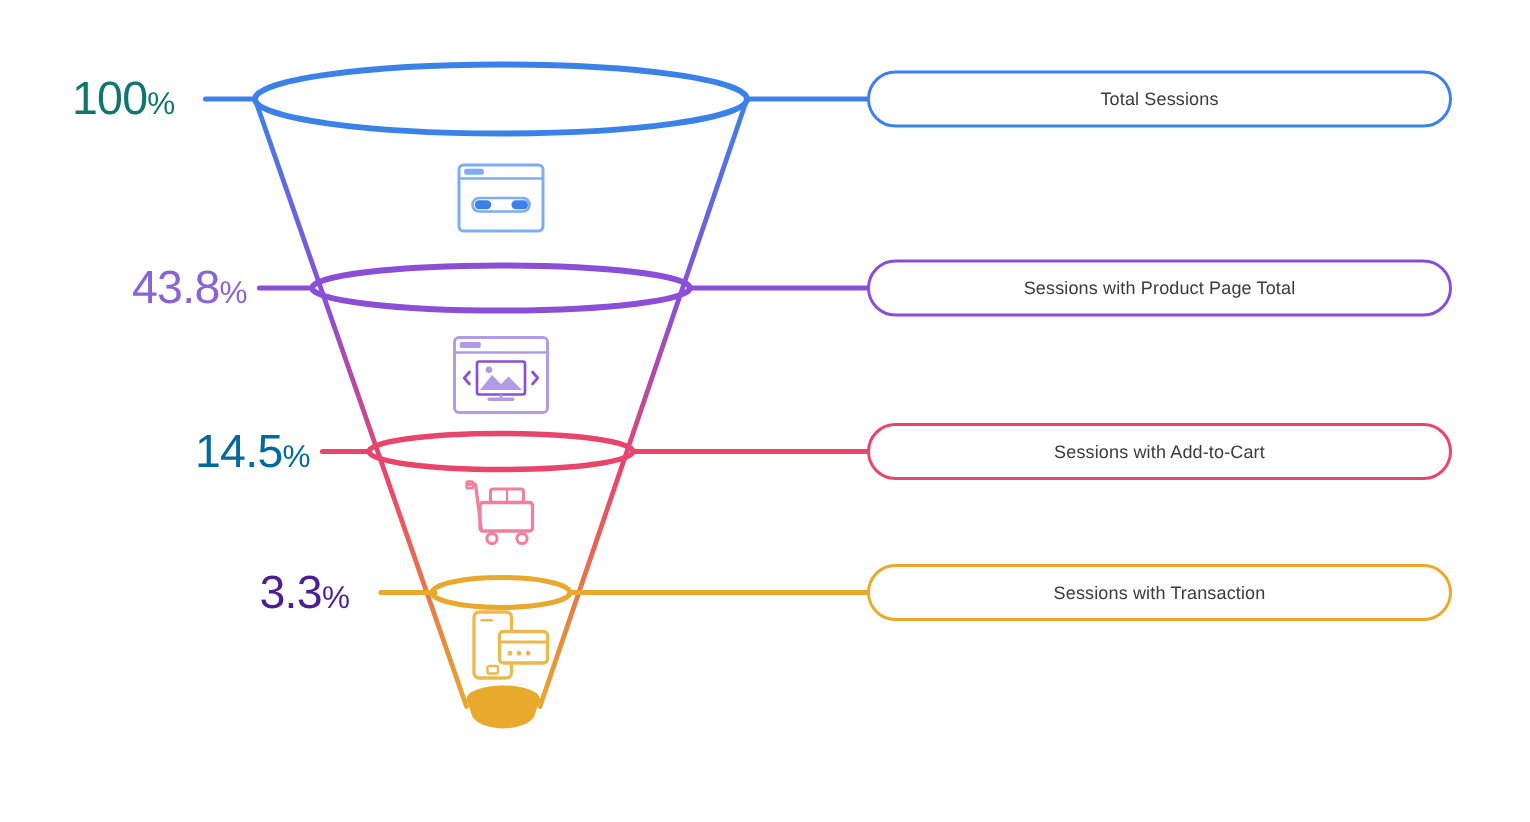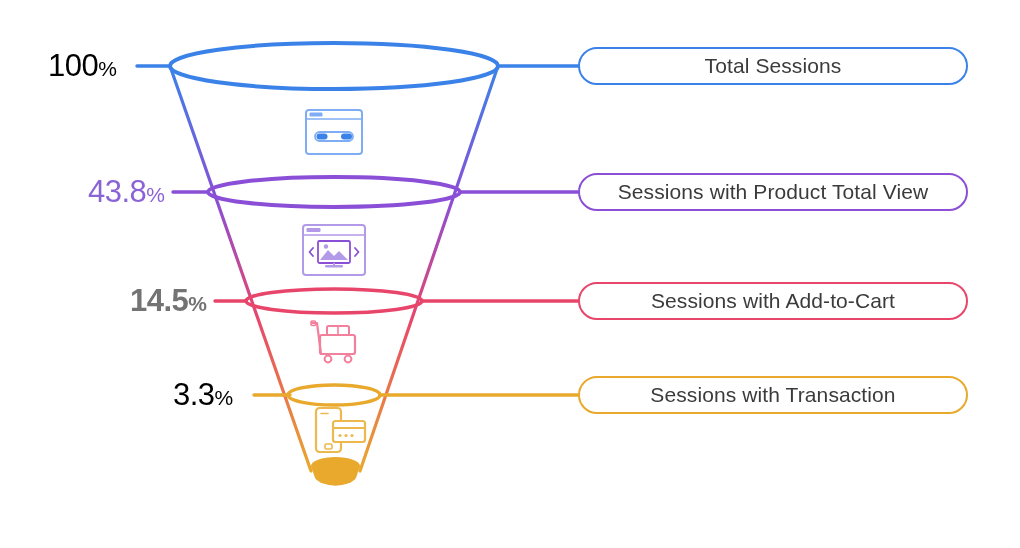--- a/index.html
+++ b/index.html
@@ -35,21 +35,21 @@
     position: absolute;
     box-sizing: border-box;
     height: 38px;
     border-radius: 19px;
     border: 2.4px solid #888;
     background: #ffffff;
     display: flex;
     align-items: center;
     justify-content: center;
     color: #3b3b3b;
-    font-size: 21px;
+    font-size: 12px;
     font-family: "Liberation Sans", sans-serif;
     letter-spacing: 0.1px;
   }
 </style>
 </head>
 <body>
 
 <svg id="funnel-chart" viewBox="0 0 1020 548">
   <defs>
     <linearGradient id="gradLeft" x1="0" y1="0" x2="0" y2="1">
@@ -137,42 +137,42 @@
     <line x1="5" y1="5.5" x2="12" y2="5.5" stroke="#edb94e" stroke-width="1.6" stroke-linecap="round"></line>
     <rect x="9" y="36" width="7" height="5" rx="1.2" fill="none" stroke="#edb94e" stroke-width="1.6"></rect>
     <rect x="17" y="13" width="32" height="21" rx="2.5" fill="#ffffff" stroke="#edb94e" stroke-width="2.2"></rect>
     <line x1="17" y1="20" x2="49" y2="20" stroke="#edb94e" stroke-width="2"></line>
     <circle cx="24" cy="27.5" r="1.6" fill="#edb94e"></circle>
     <circle cx="30" cy="27.5" r="1.6" fill="#edb94e"></circle>
     <circle cx="36" cy="27.5" r="1.6" fill="#edb94e"></circle>
   </g>
 </svg>
 
-<div class="pct-label" style="left:48px; top:48px; color:#000000;">
+<div class="pct-label" style="left:48px; top:48px; color:#0f766e;">
   <span class="pct-num">100</span><span class="pct-sign">%</span>
 </div>
 
 <div class="pct-label" style="left:88px; top:174px; color:#8a63d6;text-align:center;">
   <span class="pct-num">43.8</span><span class="pct-sign">%</span>
 </div>
 
-<div class="pct-label" style="left:130px; top:283px; color:#737373;font-weight:bold;">
+<div class="pct-label" style="left:130px; top:283px; color:#0369a1;">
   <span class="pct-num">14.5</span><span class="pct-sign">%</span>
 </div>
 
-<div class="pct-label" style="left:173px; top:377px; color:#000000;">
+<div class="pct-label" style="left:173px; top:377px; color:#4c1d95;">
   <span class="pct-num">3.3</span><span class="pct-sign">%</span>
 </div>
 
 <div class="stage-pill" style="left:578px; top:47px; width:390px; border-color:#3b82e8;">
   <span>Total Sessions</span>
 </div>
 
 <div class="stage-pill" style="left:578px; top:173px; width:390px; border-color:#8a4fd6;">
-  <span>Sessions with Product Total View</span>
+  <span>Sessions with Product Page Total</span>
 </div>
 
 <div class="stage-pill" style="left:578px; top:282px; width:390px; border-color:#e8456b;">
   <span>Sessions with Add-to-Cart</span>
 </div>
 
 <div class="stage-pill" style="left:578px; top:376px; width:390px; border-color:#e8a92c;text-align:center;">
   <span>Sessions with Transaction</span>
 </div>
 

